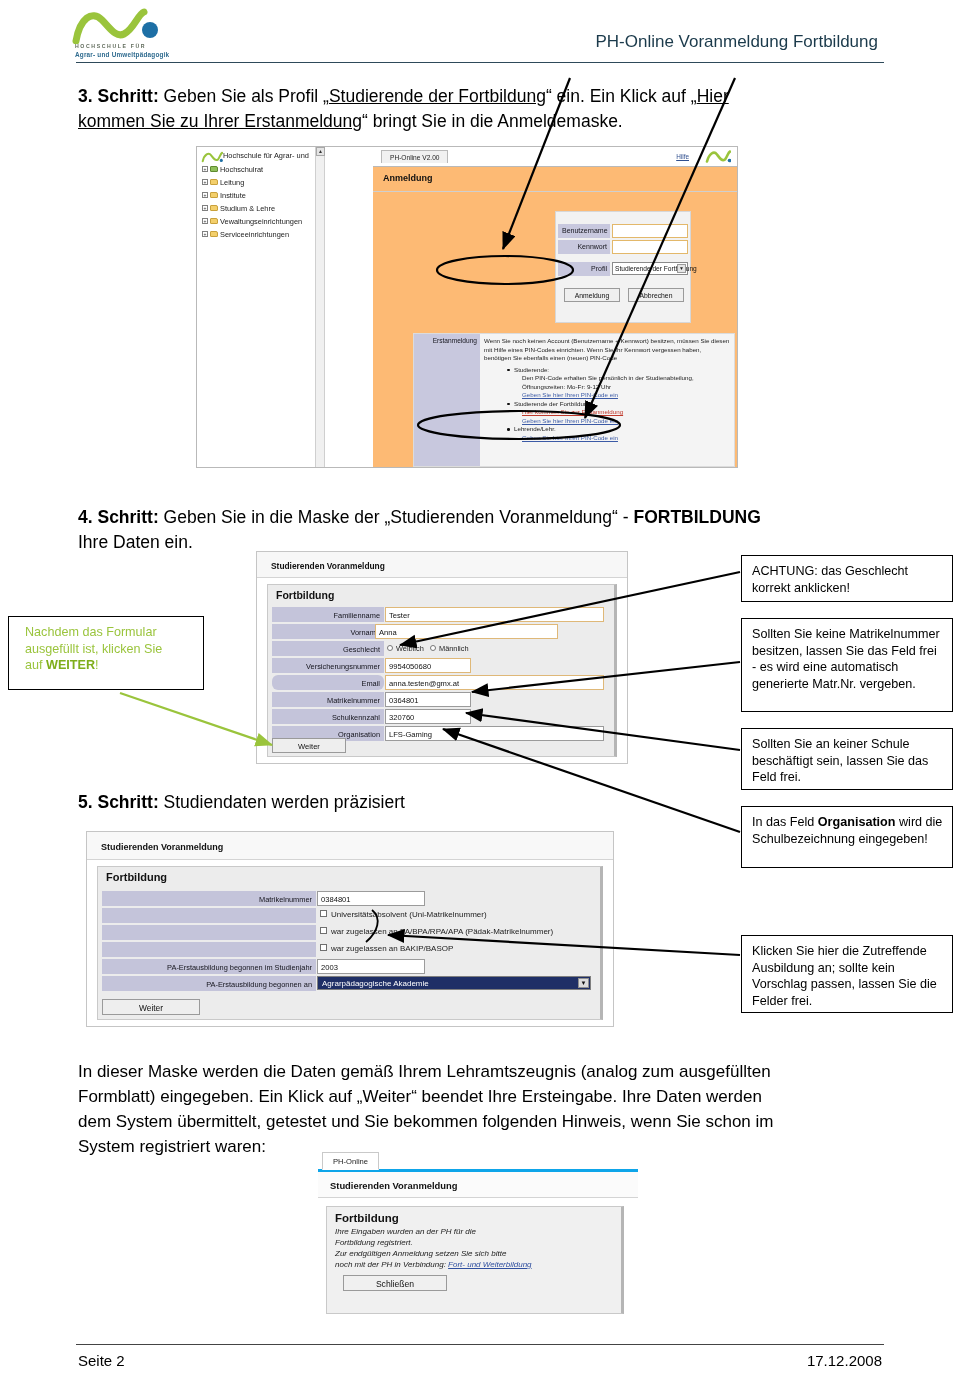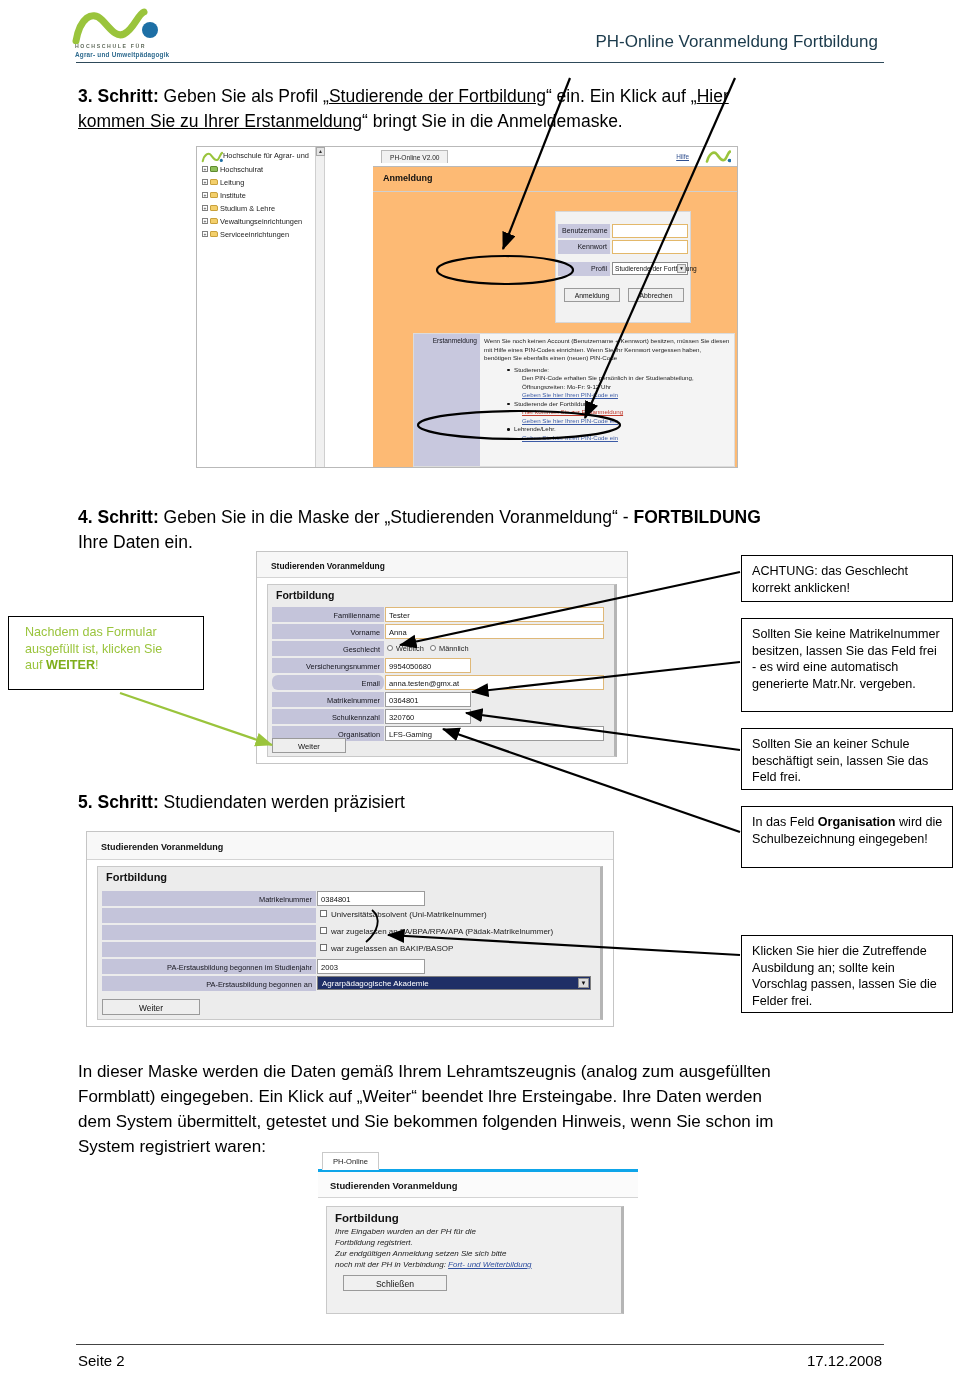--- a/index.html
+++ b/index.html
@@ -354,21 +354,21 @@
 
 <div class="shot" id="shot-s4">
   <div class="sv-hdr">Studierenden Voranmeldung</div>
   <div class="panel">
     <h3>Fortbildung</h3>
 
     <div class="frm-lbl" style="left:4px; top:22px; width:112px;">Familienname</div>
     <div class="frm-inp" style="left:117px; top:22px; width:219px;">Tester</div>
 
     <div class="frm-lbl" style="left:4px; top:39px; width:112px;">Vorname</div>
-    <div class="frm-inp" style="left:117px; top:39px; width:219px;">Anna</div>
+    <div class="frm-inp" style="left:107px; top:39px; width:183px;">Anna</div>
 
     <div class="frm-lbl" style="left:4px; top:56px; width:112px;">Geschlecht</div>
     <div class="frm-radios" style="left:119px; top:56px;">
       <span class="radio"></span><span>Weiblich</span>
       &nbsp;&nbsp;<span class="radio"></span><span>Männlich</span>
     </div>
 
     <div class="frm-lbl" style="left:4px; top:73px; width:112px;">Versicherungsnummer</div>
     <div class="frm-inp" style="left:117px; top:73px; width:86px;">9954050680</div>
 

